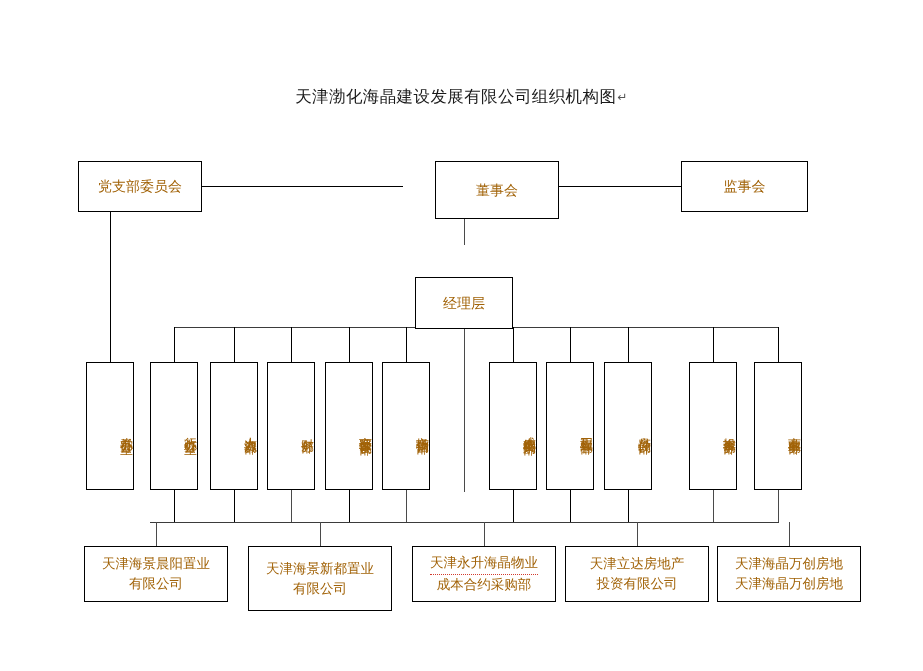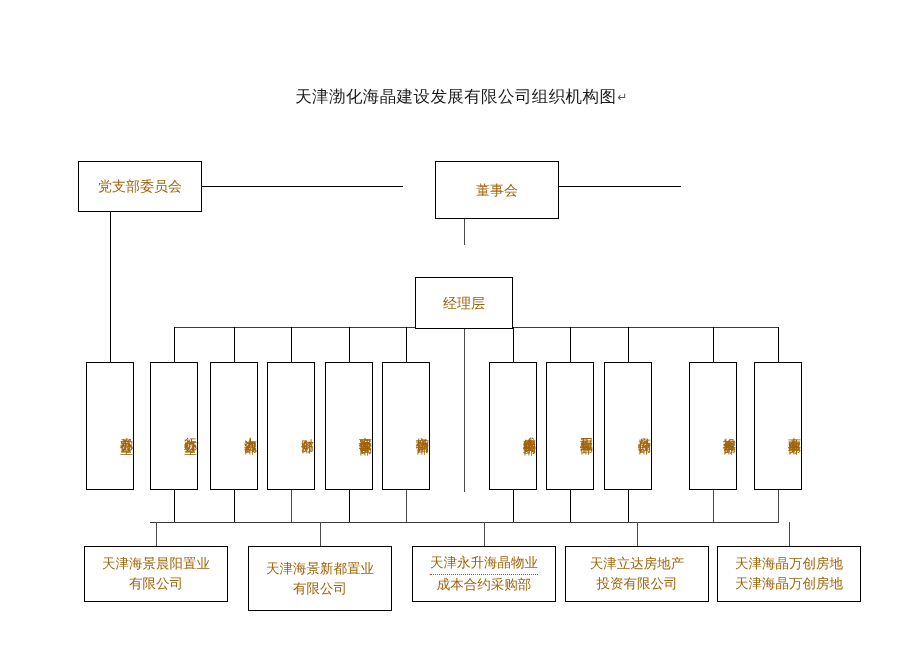--- a/index.html
+++ b/index.html
@@ -109,20 +109,23 @@
   </div>
 
   <div class="box box-top" style="left:78px; top:161px; width:124px; height:51px;">
     <span>党支部委员会</span>
   </div>
 
   <div class="box box-top" style="left:403px; top:161px; width:124px; height:58px;margin-left:32px;">
     <span>董事会</span>
   </div>
 
+  <div class="box box-top" style="left:681px; top:161px; width:127px; height:51px;">
+    <span>监事会</span>
+  </div>
 
   <div class="hline" style="left:202px; top:186px; width:201px;"></div>
 
   <div class="hline" style="left:527px; top:186px; width:154px;"></div>
 
   <div class="vline trunk" style="left:464px; top:212px; height:33px;"></div>
 
   <div class="box box-top" style="left:415px; top:245px; width:98px; height:52px;margin-top:32px;">
     <span>经理层</span>
   </div>

